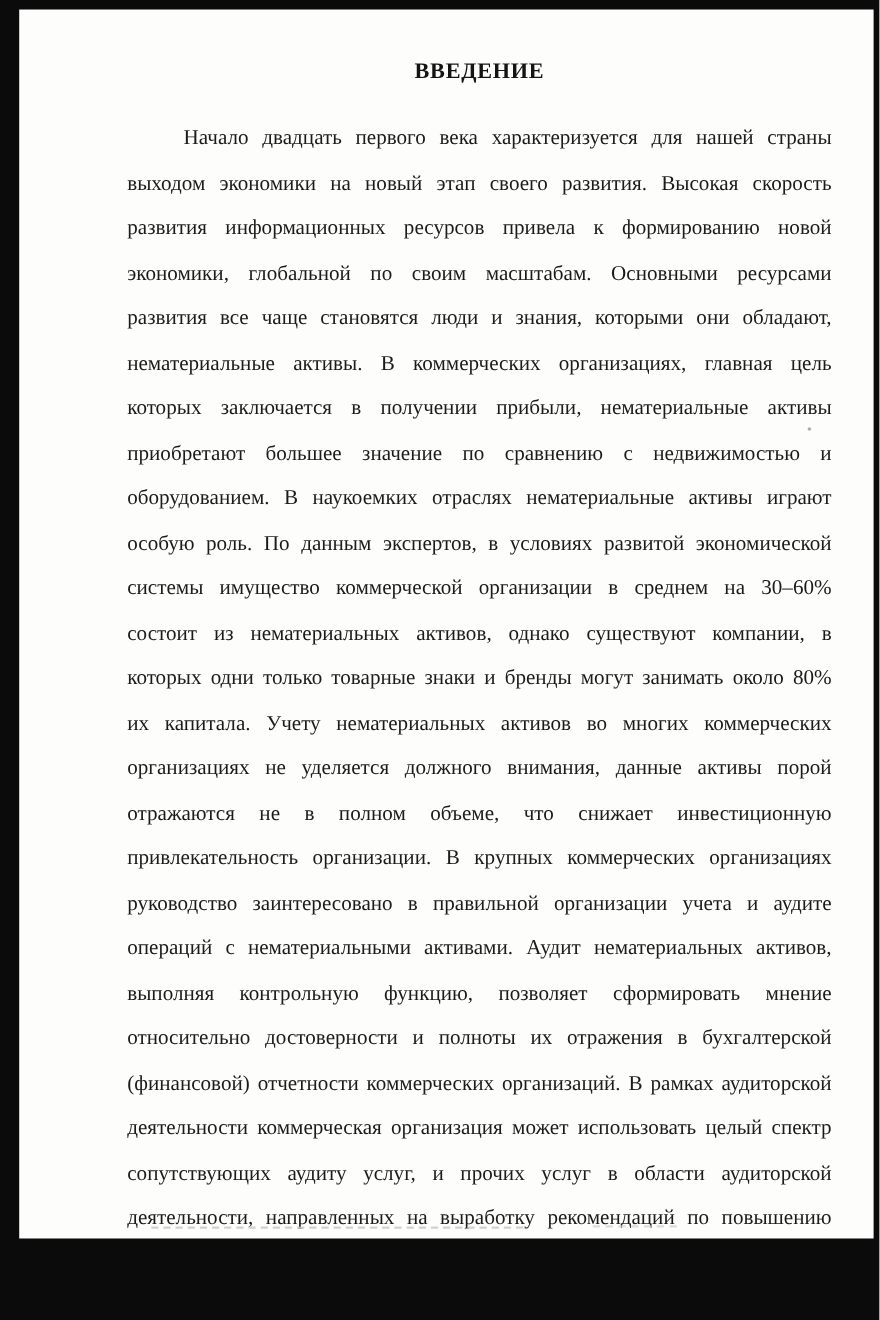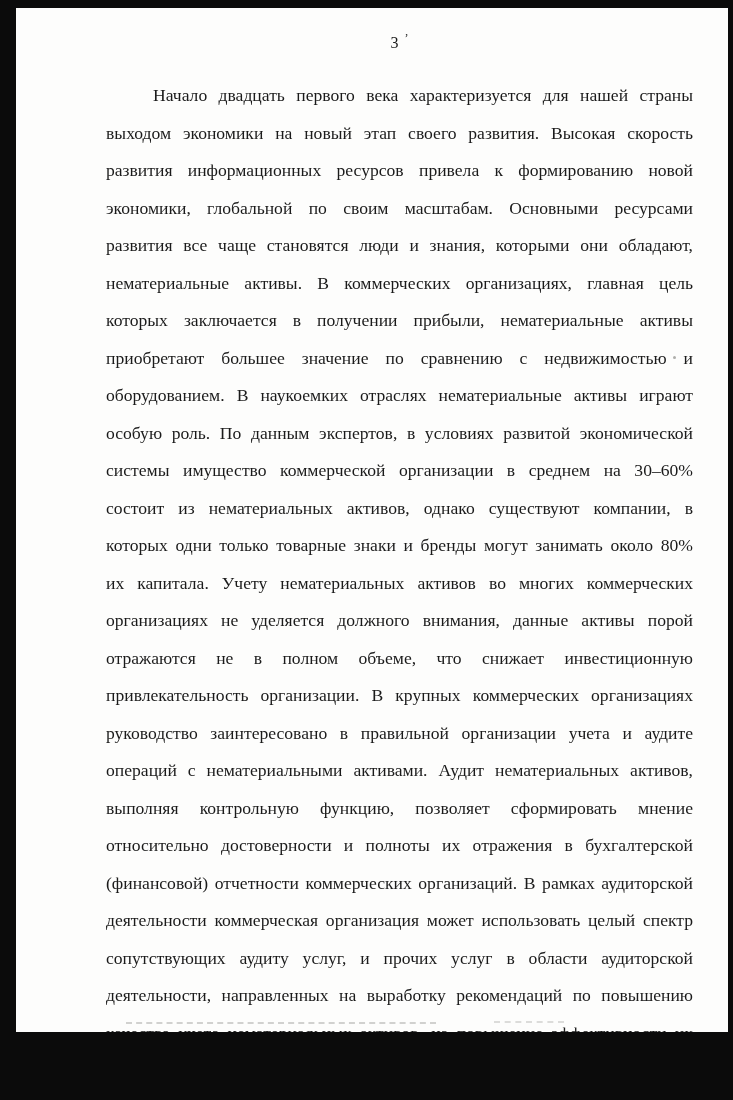--- a/index.html
+++ b/index.html
@@ -87,24 +87,22 @@
     border-radius: 50%;
     opacity: 0.8;
   }
 </style>
 </head>
 <body>
 
 <div class="scan">
   <div class="page">
 
-    <div class="page-number-row">
-      <span>3</span><span class="mark">ʼ</span>
-    </div>
 
+    <h1 class="doc-title">ВВЕДЕНИЕ</h1>
 
     <div class="body-text">
       <p>Начало двадцать первого века характеризуется для нашей страны выходом экономики на новый этап своего развития. Высокая скорость развития информационных ресурсов привела к формированию новой экономики, глобальной по своим масштабам. Основными ресурсами развития все чаще становятся люди и знания, которыми они обладают, нематериальные активы. В коммерческих организациях, главная цель которых заключается в получении прибыли, нематериальные активы приобретают большее значение по сравнению с недвижимостью и оборудованием. В наукоемких отраслях нематериальные активы играют особую роль. По данным экспертов, в условиях развитой экономической системы имущество коммерческой организации в среднем на 30–60% состоит из нематериальных активов, однако существуют компании, в которых одни только товарные знаки и бренды могут занимать около 80% их капитала. Учету нематериальных активов во многих коммерческих организациях не уделяется должного внимания, данные активы порой отражаются не в полном объеме, что снижает инвестиционную привлекательность организации. В крупных коммерческих организациях руководство заинтересовано в правильной организации учета и аудите операций с нематериальными активами. Аудит нематериальных активов, выполняя контрольную функцию, позволяет сформировать мнение относительно достоверности и полноты их отражения в бухгалтерской (финансовой) отчетности коммерческих организаций. В рамках аудиторской деятельности коммерческая организация может использовать целый спектр сопутствующих аудиту услуг, и прочих услуг в области аудиторской деятельности, направленных на выработку рекомендаций по повышению качества учета нематериальных активов, на повышение эффективности их использования.</p>
 
     </div>
 
   </div>
 
   <div class="artifact-dash-long"></div>
   <div class="artifact-dash-short"></div>

